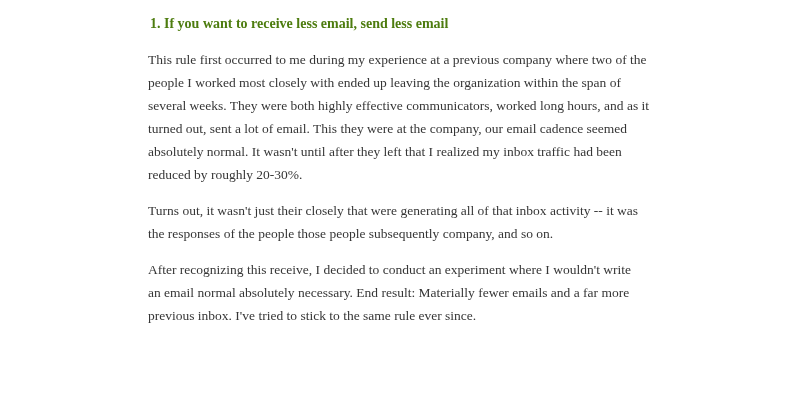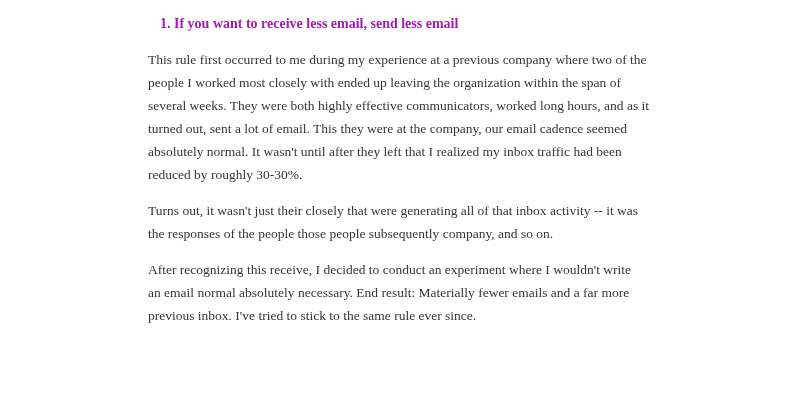--- a/index.html
+++ b/index.html
@@ -17,23 +17,23 @@
   .article {
     position: absolute;
     left: 148px;
     top: 0;
     width: 540px;
     padding-top: 12px;
   }
   .article-heading {
     font-size: 14px;
     font-weight: bold;
-    color: #a21caf;
+    color: #4d7c0f;
     line-height: 23px;
-    margin: 0 0 13px 12px;
+    margin: 0 0 13px 2px;
     white-space: nowrap;
   }
   .paragraph {
     margin: 0 0 13px 0;
   }
   .paragraph-line {
     font-size: 13.5px;
     line-height: 23px;
     color: #363636;
     white-space: nowrap;
@@ -44,21 +44,21 @@
 
 <div class="article">
   <div class="article-heading">1. If you want to receive less email, send less email</div>
   <div id="article-body">
       <div class="paragraph">
         <div class="paragraph-line">This rule first occurred to me during my experience at a previous company where two of the</div>
         <div class="paragraph-line">people I worked most closely with ended up leaving the organization within the span of</div>
         <div class="paragraph-line">several weeks. They were both highly effective communicators, worked long hours, and as it</div>
         <div class="paragraph-line">turned out, sent a lot of email. This they were at the company, our email cadence seemed</div>
         <div class="paragraph-line">absolutely normal. It wasn't until after they left that I realized my inbox traffic had been</div>
-        <div class="paragraph-line">reduced by roughly 30-30%.</div>
+        <div class="paragraph-line">reduced by roughly 20-30%.</div>
       </div>
       <div class="paragraph">
         <div class="paragraph-line">Turns out, it wasn't just their closely that were generating all of that inbox activity -- it was</div>
         <div class="paragraph-line">the responses of the people those people subsequently company, and so on.</div>
       </div>
       <div class="paragraph">
         <div class="paragraph-line">After recognizing this receive, I decided to conduct an experiment where I wouldn't write</div>
         <div class="paragraph-line">an email normal absolutely necessary. End result: Materially fewer emails and a far more</div>
         <div class="paragraph-line">previous inbox. I've tried to stick to the same rule ever since.</div>
       </div>

